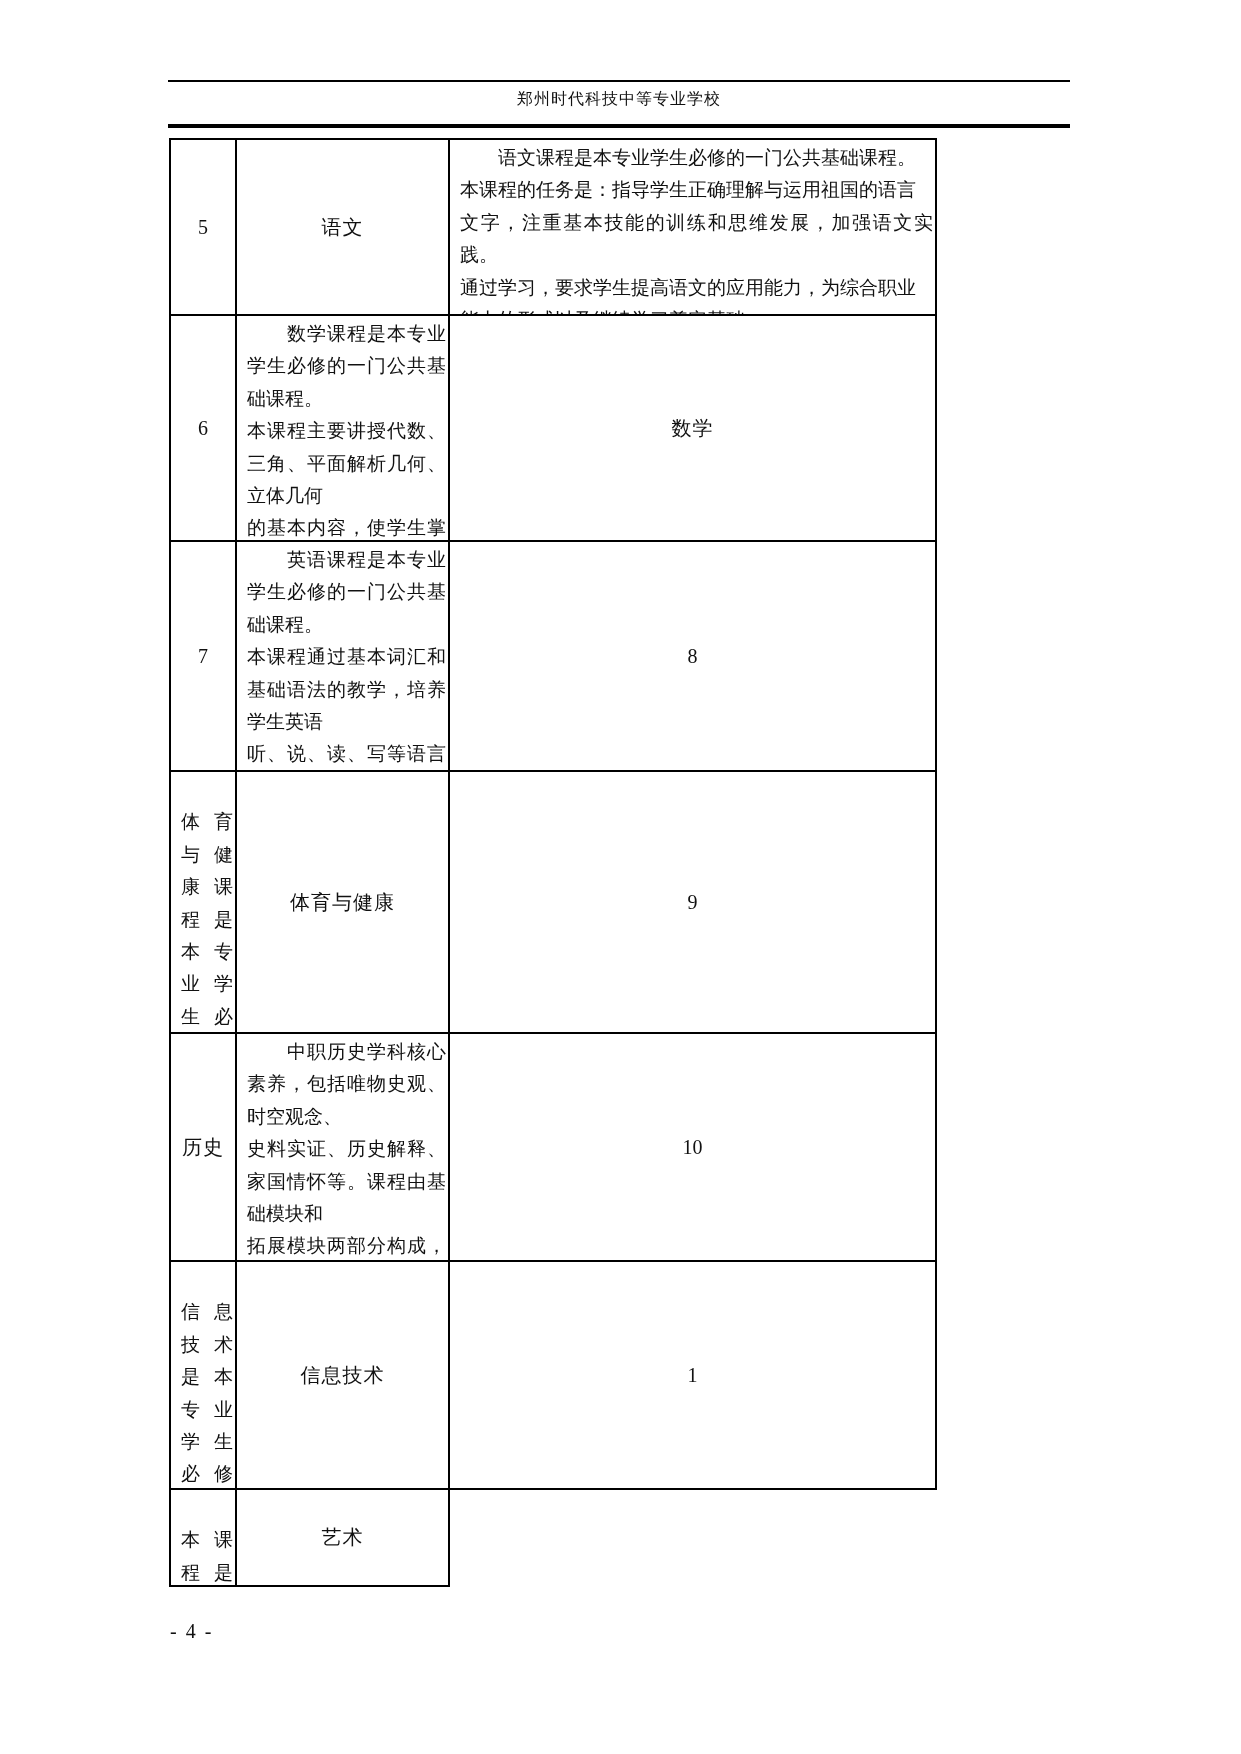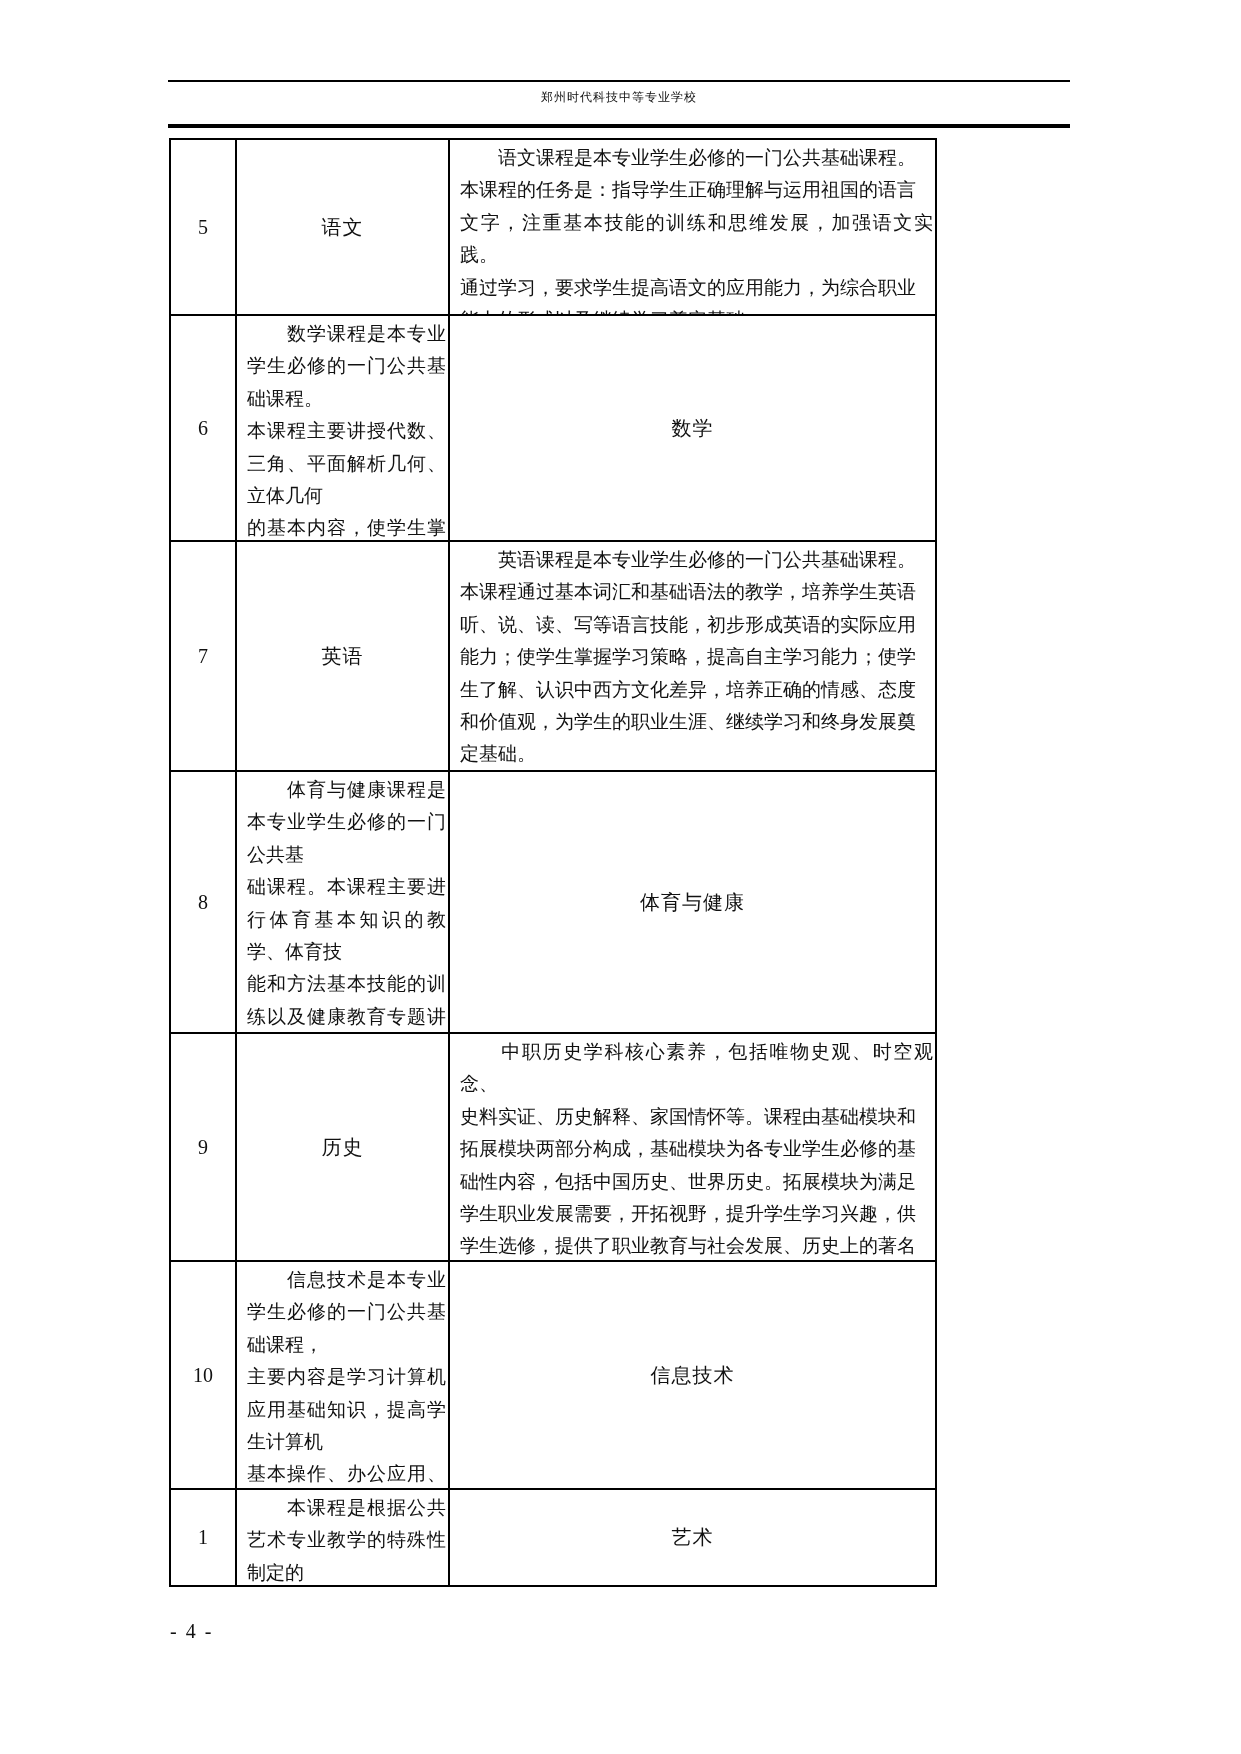--- a/index.html
+++ b/index.html
@@ -8,21 +8,21 @@
     width:1241px; height:1754px;
     background:#ffffff;
     font-family:"Liberation Serif","DejaVu Serif",serif;
     color:#111;
     overflow:hidden;
   }
   .rule-thin  { position:absolute; left:168px; top:80px;  width:902px; height:2px; background:#000; }
   .rule-thick { position:absolute; left:168px; top:124px; width:902px; height:4px; background:#000; }
   .header-text {
     position:absolute; left:168px; top:89px; width:902px;
-    text-align:center; font-size:12px; letter-spacing:1px;
+    text-align:center; font-size:16px; letter-spacing:1px;
   }
   .tbl {
     position:absolute; left:169px; top:138px;
     display:grid;
     grid-template-columns:66px 213px 487px;
     grid-template-rows:176px 226px 230px 262px 228px 228px 97px;
     border-left:2px solid #000;
     border-top:2px solid #000;
   }
   .cell {
@@ -68,21 +68,20 @@
     <div class="cell desc">　　数学课程是本专业学生必修的一门公共基础课程。
 本课程主要讲授代数、三角、平面解析几何、立体几何
 的基本内容，使学生掌握必要的数学基础，培养学生的
 计算技能、计算工具使用技能和数据处理技能；培养学
 生的观察能力、空间想象能力、分析与解决问题能力和
 数学思维能力；使学生逐步养成良好的学习习惯、实践
 意识、创新意识和实事求是的科学态度。</div>
     <div class="cell name">数学</div>
 
     <div class="cell num">7</div>
-    <div class="cell name">英语</div>
     <div class="cell desc">　　英语课程是本专业学生必修的一门公共基础课程。
 本课程通过基本词汇和基础语法的教学，培养学生英语
 听、说、读、写等语言技能，初步形成英语的实际应用
 能力；使学生掌握学习策略，提高自主学习能力；使学
 生了解、认识中西方文化差异，培养正确的情感、态度
 和价值观，为学生的职业生涯、继续学习和终身发展奠
 定基础。</div>
 
     <div class="cell num">8</div>
     <div class="cell desc">　　体育与健康课程是本专业学生必修的一门公共基

